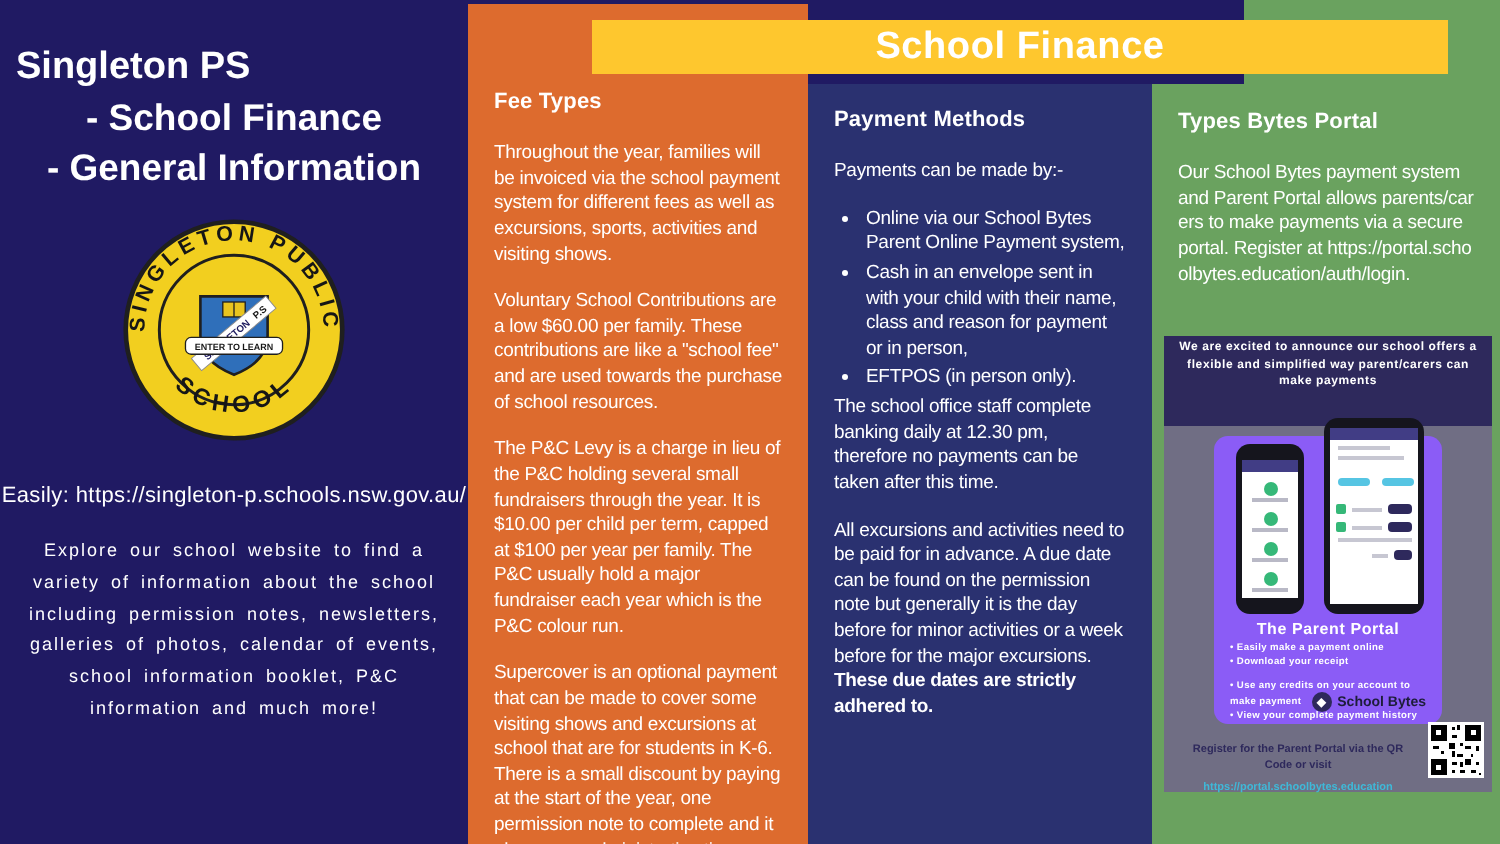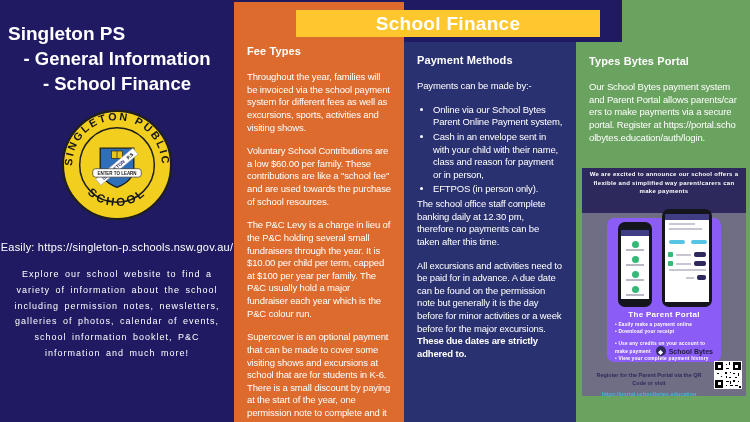--- a/index.html
+++ b/index.html
@@ -6,21 +6,21 @@
   .canvas{position:relative;width:750px;height:422px;overflow:hidden;
           background:#201a63;font-family:"Liberation Sans",sans-serif;}
   
   .col{position:absolute;top:42px;bottom:0;color:#fff;}
   .col-left{position:absolute;left:0;top:0;bottom:0;width:234px;background:#201a63;color:#fff;}
   .col-orange{position:absolute;left:234px;top:2px;bottom:0;width:170px;background:#dd6b2e;color:#fff;}
   .col-blue{left:404px;width:172px;background:#2a3170;}
   .col-green{left:576px;width:174px;background:#6aa25f;}
   .band-green{position:absolute;left:622px;top:0;width:128px;height:42px;background:#6aa25f;}
   
-  .banner{position:absolute;left:296px;top:10px;width:304px;height:27px;background:#fec72e;
+  .banner{position:absolute;left:296px;top:10px;width:428px;height:27px;background:#fec72e;
           z-index:30;display:flex;align-items:center;justify-content:center;}
   .banner span{color:#fff;font-size:19px;font-weight:bold;letter-spacing:.3px;}
   
   .title{margin:24px 0 0 8px;font-size:19px;font-weight:bold;line-height:1.1;}
   .subtitle{font-size:18.5px;font-weight:bold;text-align:center;line-height:1.25;margin-top:2px;}
   .logo-wrap{width:112px;margin:14px auto 0 auto;}
   .website{margin-top:16px;text-align:center;font-size:11px;letter-spacing:.2px;}
   .desc{margin:14px 10px 0 10px;text-align:center;font-size:9px;letter-spacing:1px;
         word-spacing:2px;line-height:1.75;}
   
@@ -69,22 +69,22 @@
 </style>
 </head>
 <body>
 
 <div class="canvas">
 
   <div class="band-green"></div>
 
   <div class="col-left">
     <div class="title">Singleton PS</div>
+    <div class="subtitle">- School Finance</div>
     <div class="subtitle">- General Information</div>
-    <div class="subtitle">- School Finance</div>
 
     <div class="logo-wrap">
       <svg viewBox="0 0 120 120" width="112" height="112">
         <defs>
           <path id="arcTop" d="M 12,60 A 48,48 0 1 1 108,60"></path>
           <path id="arcBot" d="M 16,60 A 44,44 0 0 0 104,60"></path>
         </defs>
         <circle cx="60" cy="60" r="58" fill="#f2cf1f" stroke="#1f1f1f" stroke-width="2.5"></circle>
         <circle cx="60" cy="60" r="40" fill="none" stroke="#1f1f1f" stroke-width="1.6"></circle>
         <text font-size="11.5" font-weight="bold" fill="#161616" letter-spacing="2.5">

